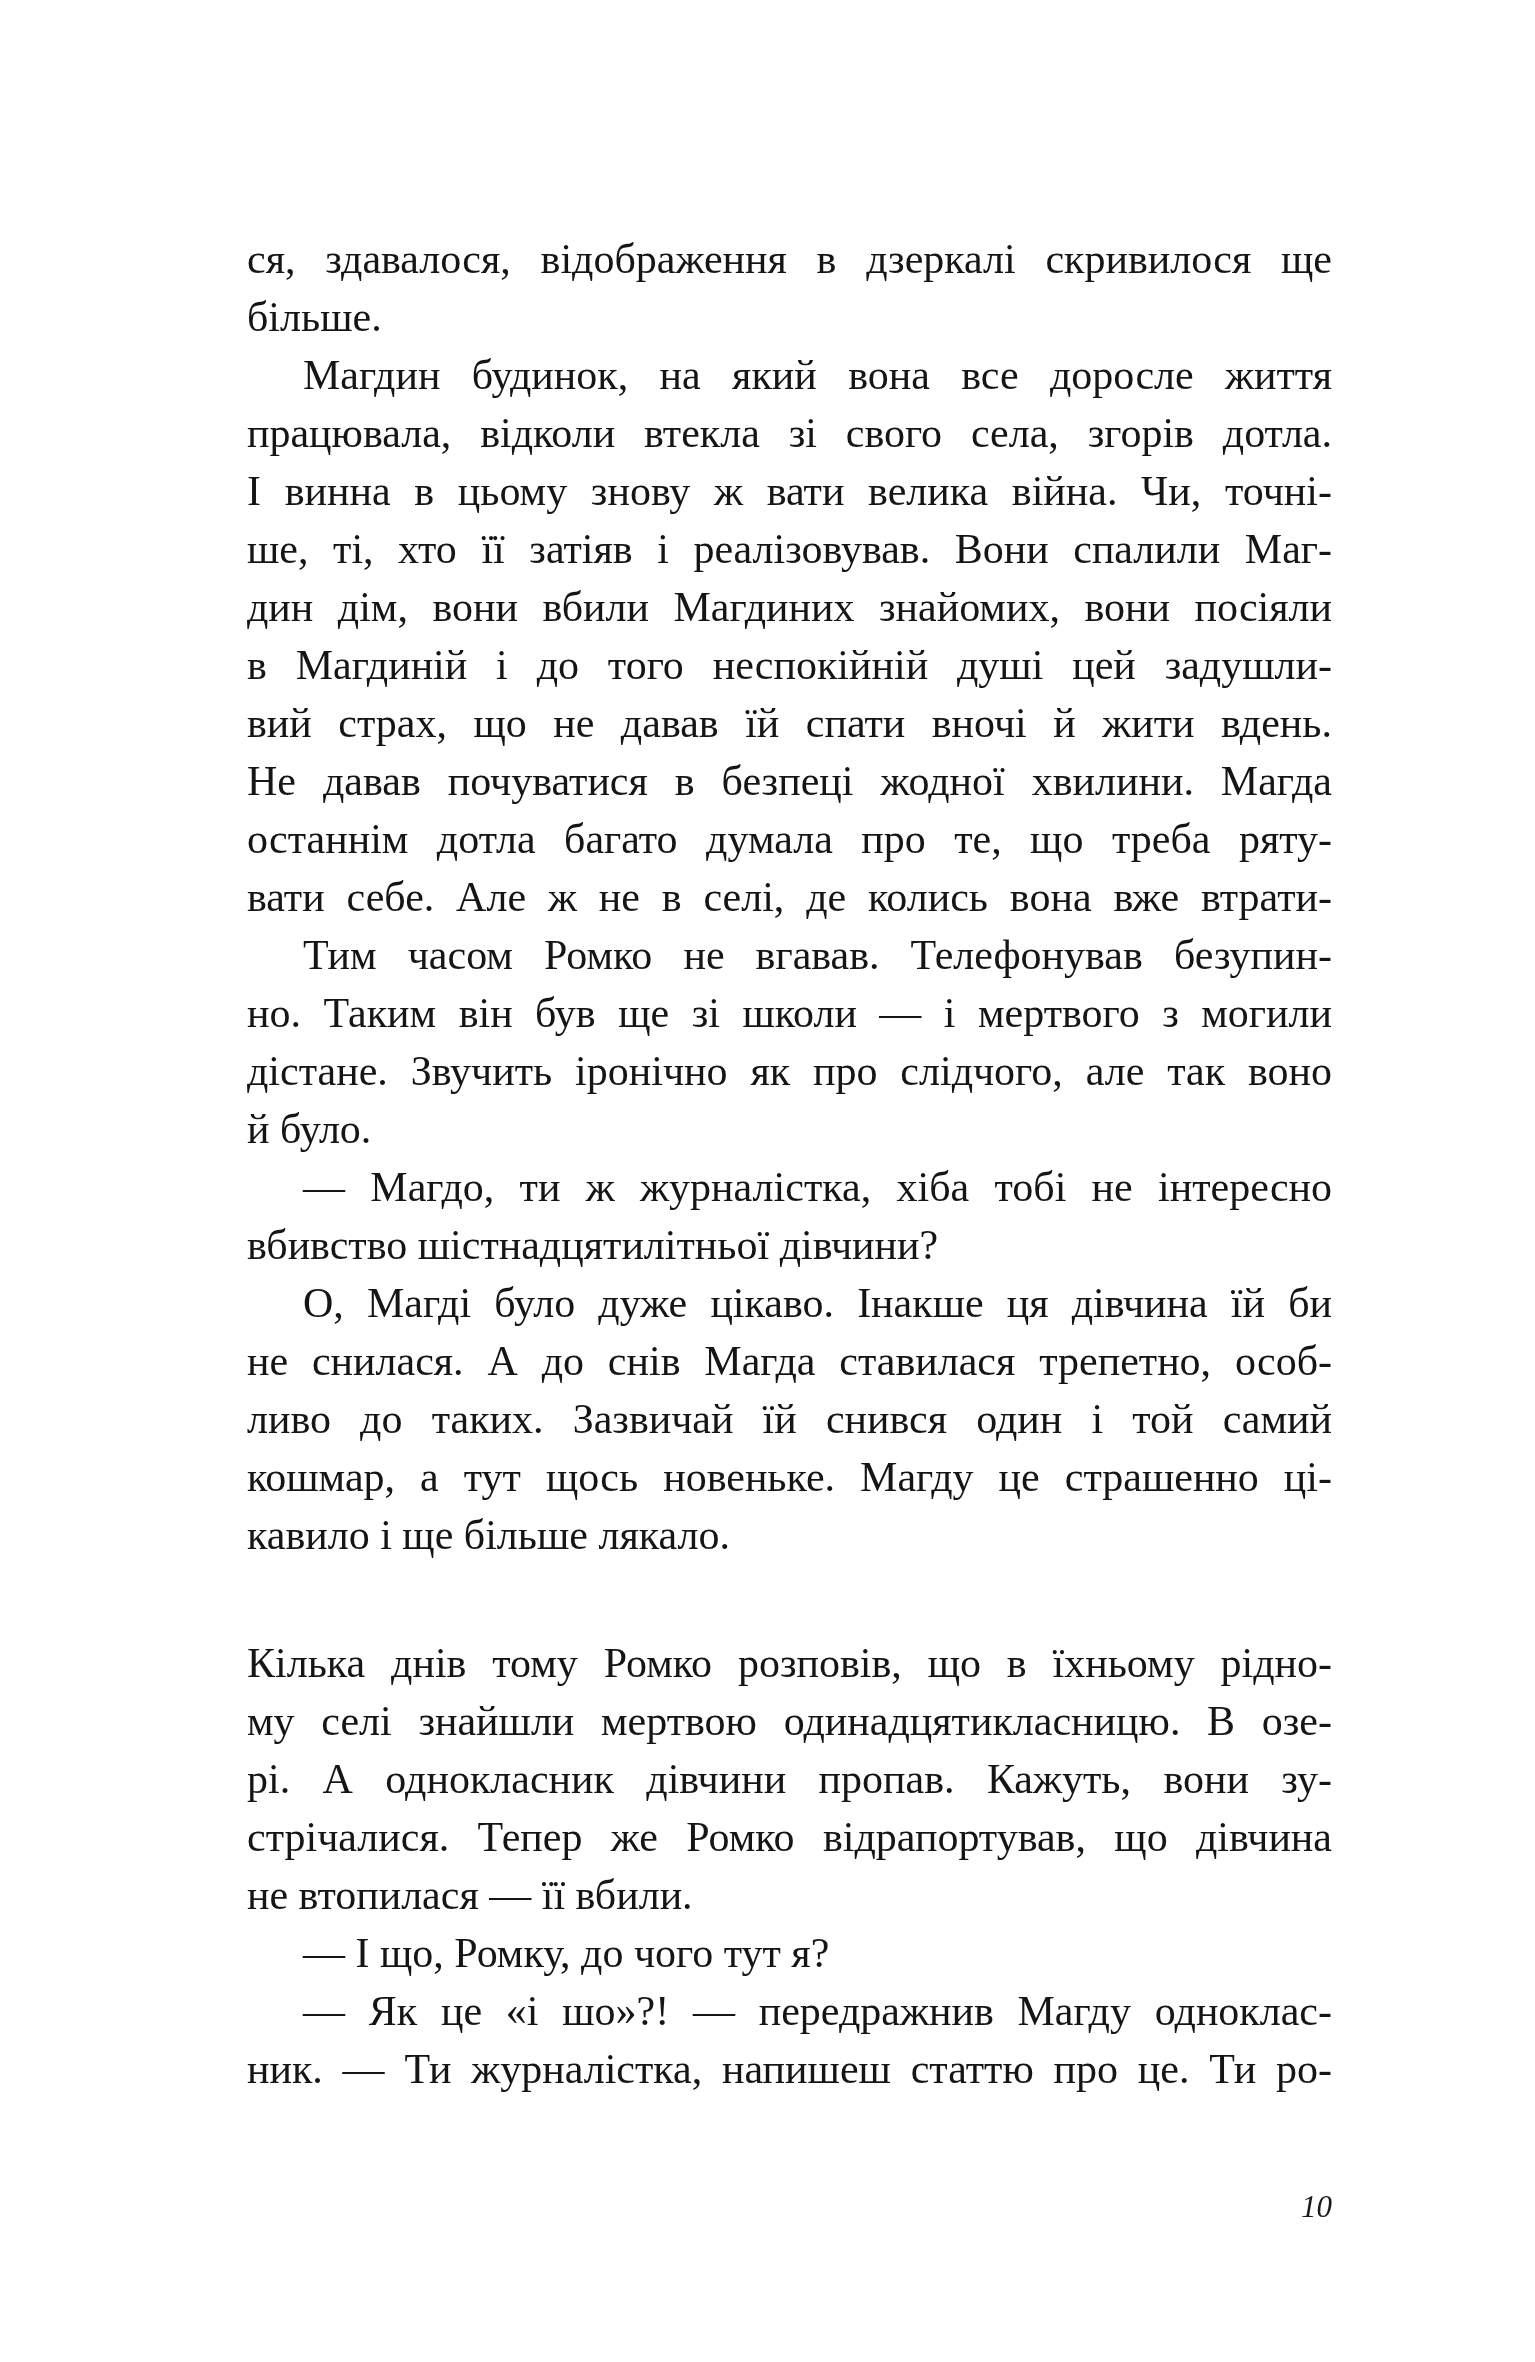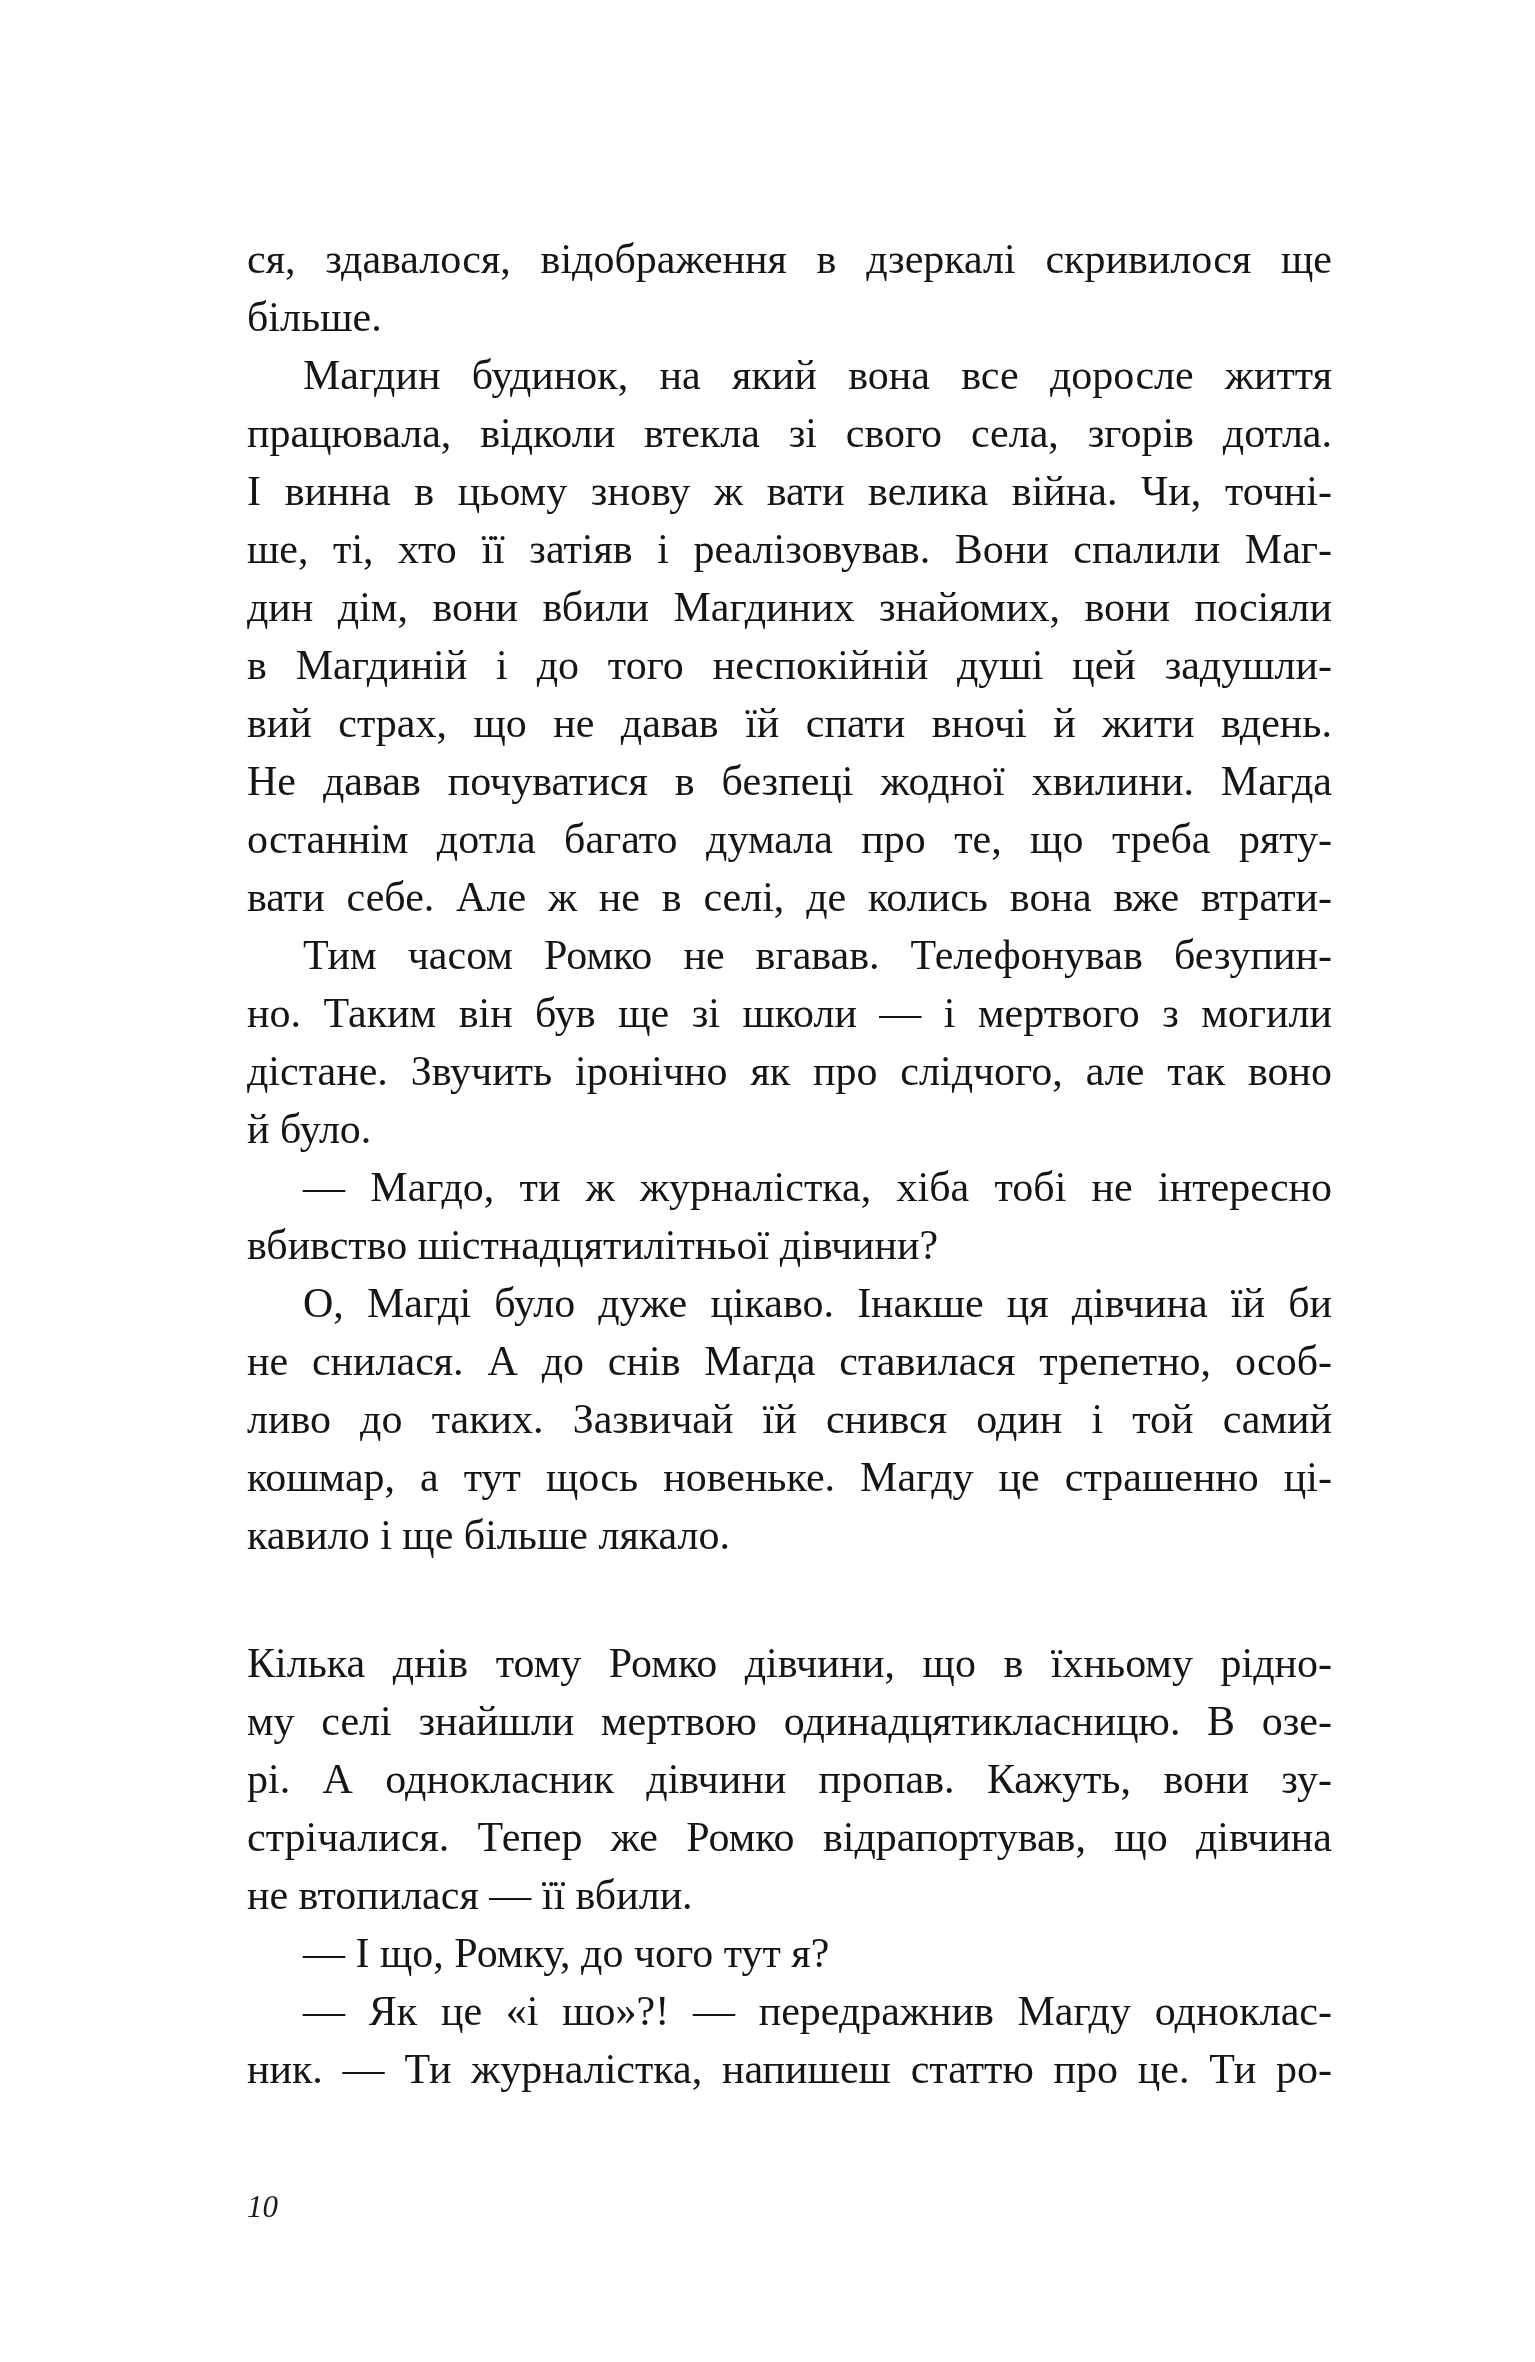--- a/index.html
+++ b/index.html
@@ -37,21 +37,21 @@
     text-indent: 56px;
   }
   .spacer {
     height: 70px;
   }
   .page-number {
     position: absolute;
     left: 247px;
     top: 2190px;
     width: 1085px;
-    text-align: left;
+    text-align: right;
     font-size: 31px;
     font-style: italic;
     line-height: 1.1;
     color: #1a1a1a;
   }
 </style>
 </head>
 <body>
 
 <div class="page">
@@ -73,21 +73,21 @@
       <div class="line">дістане. Звучить іронічно як про слідчого, але так воно</div>
       <div class="line para-end">й було.</div>
       <div class="line indent">— Магдо, ти ж журналістка, хіба тобі не інтересно</div>
       <div class="line para-end">вбивство шістнадцятилітньої дівчини?</div>
       <div class="line indent">О, Магді було дуже цікаво. Інакше ця дівчина їй би</div>
       <div class="line">не снилася. А до снів Магда ставилася трепетно, особ-</div>
       <div class="line">ливо до таких. Зазвичай їй снився один і той самий</div>
       <div class="line">кошмар, а тут щось новеньке. Магду це страшенно ці-</div>
       <div class="line para-end">кавило і ще більше лякало.</div>
       <div class="spacer"></div>
-      <div class="line">Кілька днів тому Ромко дівчини, що в їхньому рідно-</div>
+      <div class="line">Кілька днів тому Ромко розповів, що в їхньому рідно-</div>
       <div class="line">му селі знайшли мертвою одинадцятикласницю. В озе-</div>
       <div class="line">рі. А однокласник дівчини пропав. Кажуть, вони зу-</div>
       <div class="line">стрічалися. Тепер же Ромко відрапортував, що дівчина</div>
       <div class="line para-end">не втопилася — її вбили.</div>
       <div class="line indent para-end">— І що, Ромку, до чого тут я?</div>
       <div class="line indent">— Як це «і шо»?! — передражнив Магду одноклас-</div>
       <div class="line">ник. — Ти журналістка, напишеш статтю про це. Ти ро-</div>
     </div>
   <div class="page-number">10</div>
 </div>

